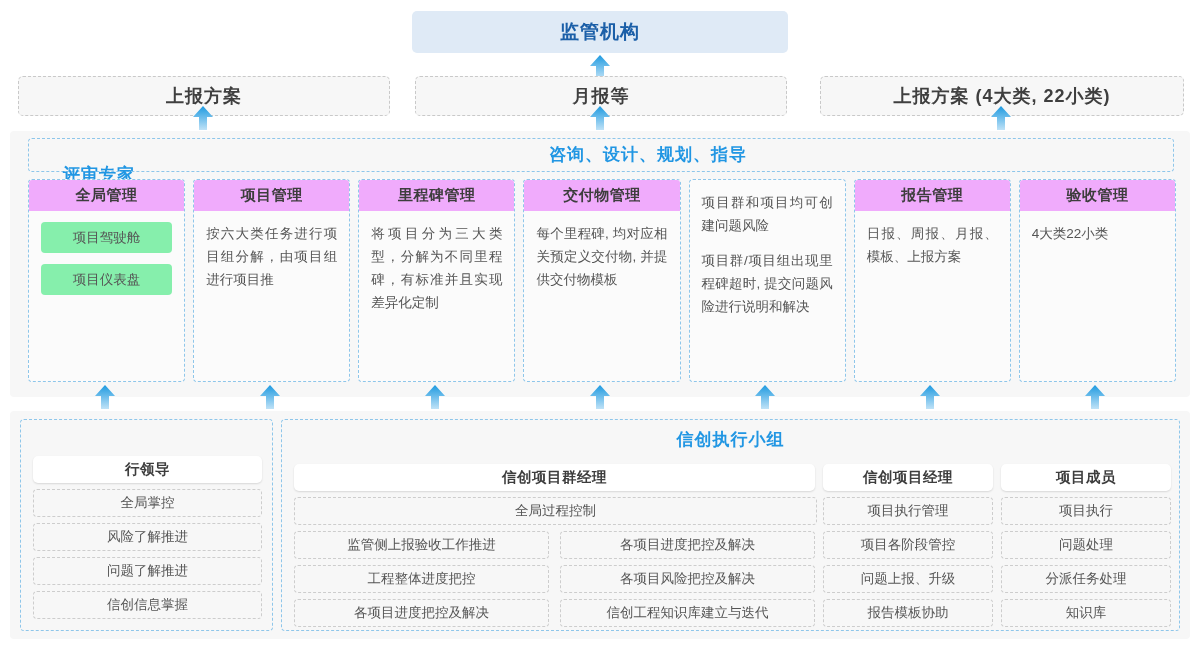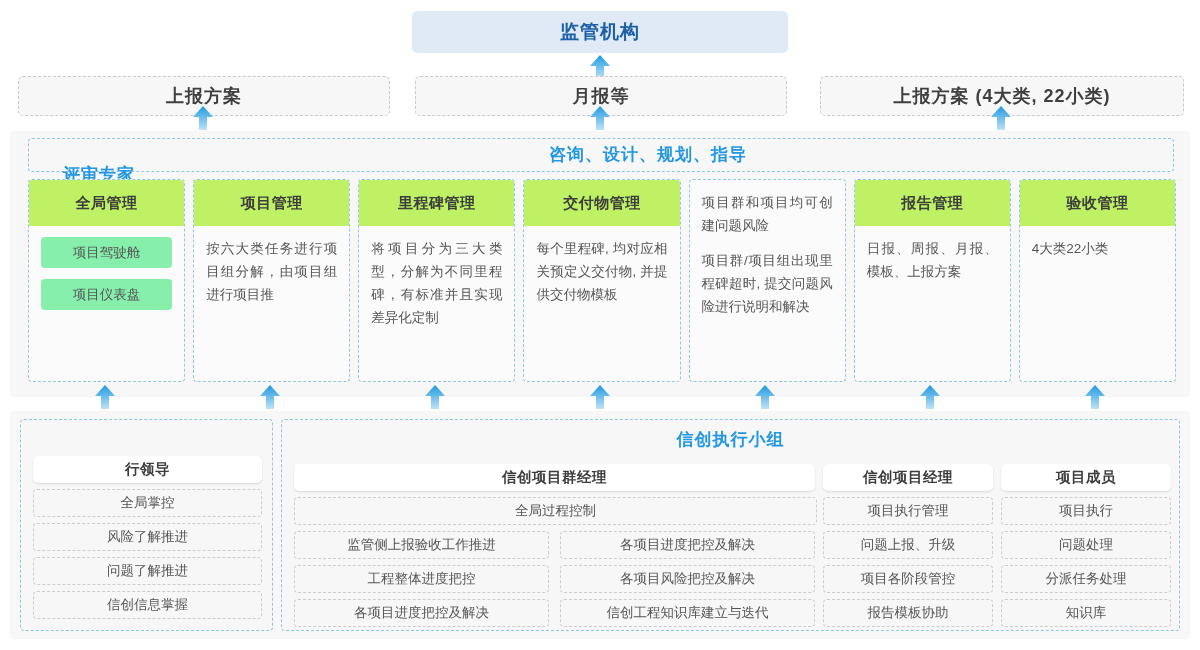--- a/index.html
+++ b/index.html
@@ -56,22 +56,22 @@
   }
   .col{
     flex:1 1 0;
     border:1px dashed #8ec6ea;
     border-radius:4px;
     background:#fbfbfb;
     display:flex;flex-direction:column;
     overflow:hidden;
   }
   .col-head{
-    background:#bef264;
-    height:46px;
+    background:#f0abfc;
+    height:31px;
     display:flex;align-items:center;justify-content:center;
     font-weight:bold;color:#3d3d3d;font-size:15px;letter-spacing:.5px;
     flex:0 0 auto;
   }
   .col-body{
     flex:1 1 auto;padding:11px 12px 8px 12px;
     font-size:13.5px;line-height:23px;color:#555;
   }
   .col-body p{margin:0 0 12px 0;text-align:justify;text-justify:inter-ideograph;}
   .col-body p:last-child{margin-bottom:0;}
@@ -294,22 +294,22 @@
         </div>
         <div class="duo">
           <div class="cell">各项目进度把控及解决</div>
           <div class="cell">信创工程知识库建立与迭代</div>
         </div>
       </div>
 
       <div class="rg-mgr stack">
         <div class="hdr-pill">信创项目经理</div>
         <div class="cell">项目执行管理</div>
+        <div class="cell">项目各阶段管控</div>
         <div class="cell">问题上报、升级</div>
-        <div class="cell">项目各阶段管控</div>
         <div class="cell">报告模板协助</div>
       </div>
 
       <div class="rg-mem stack">
         <div class="hdr-pill">项目成员</div>
         <div class="cell">项目执行</div>
         <div class="cell">问题处理</div>
         <div class="cell">分派任务处理</div>
         <div class="cell">知识库</div>
       </div>

